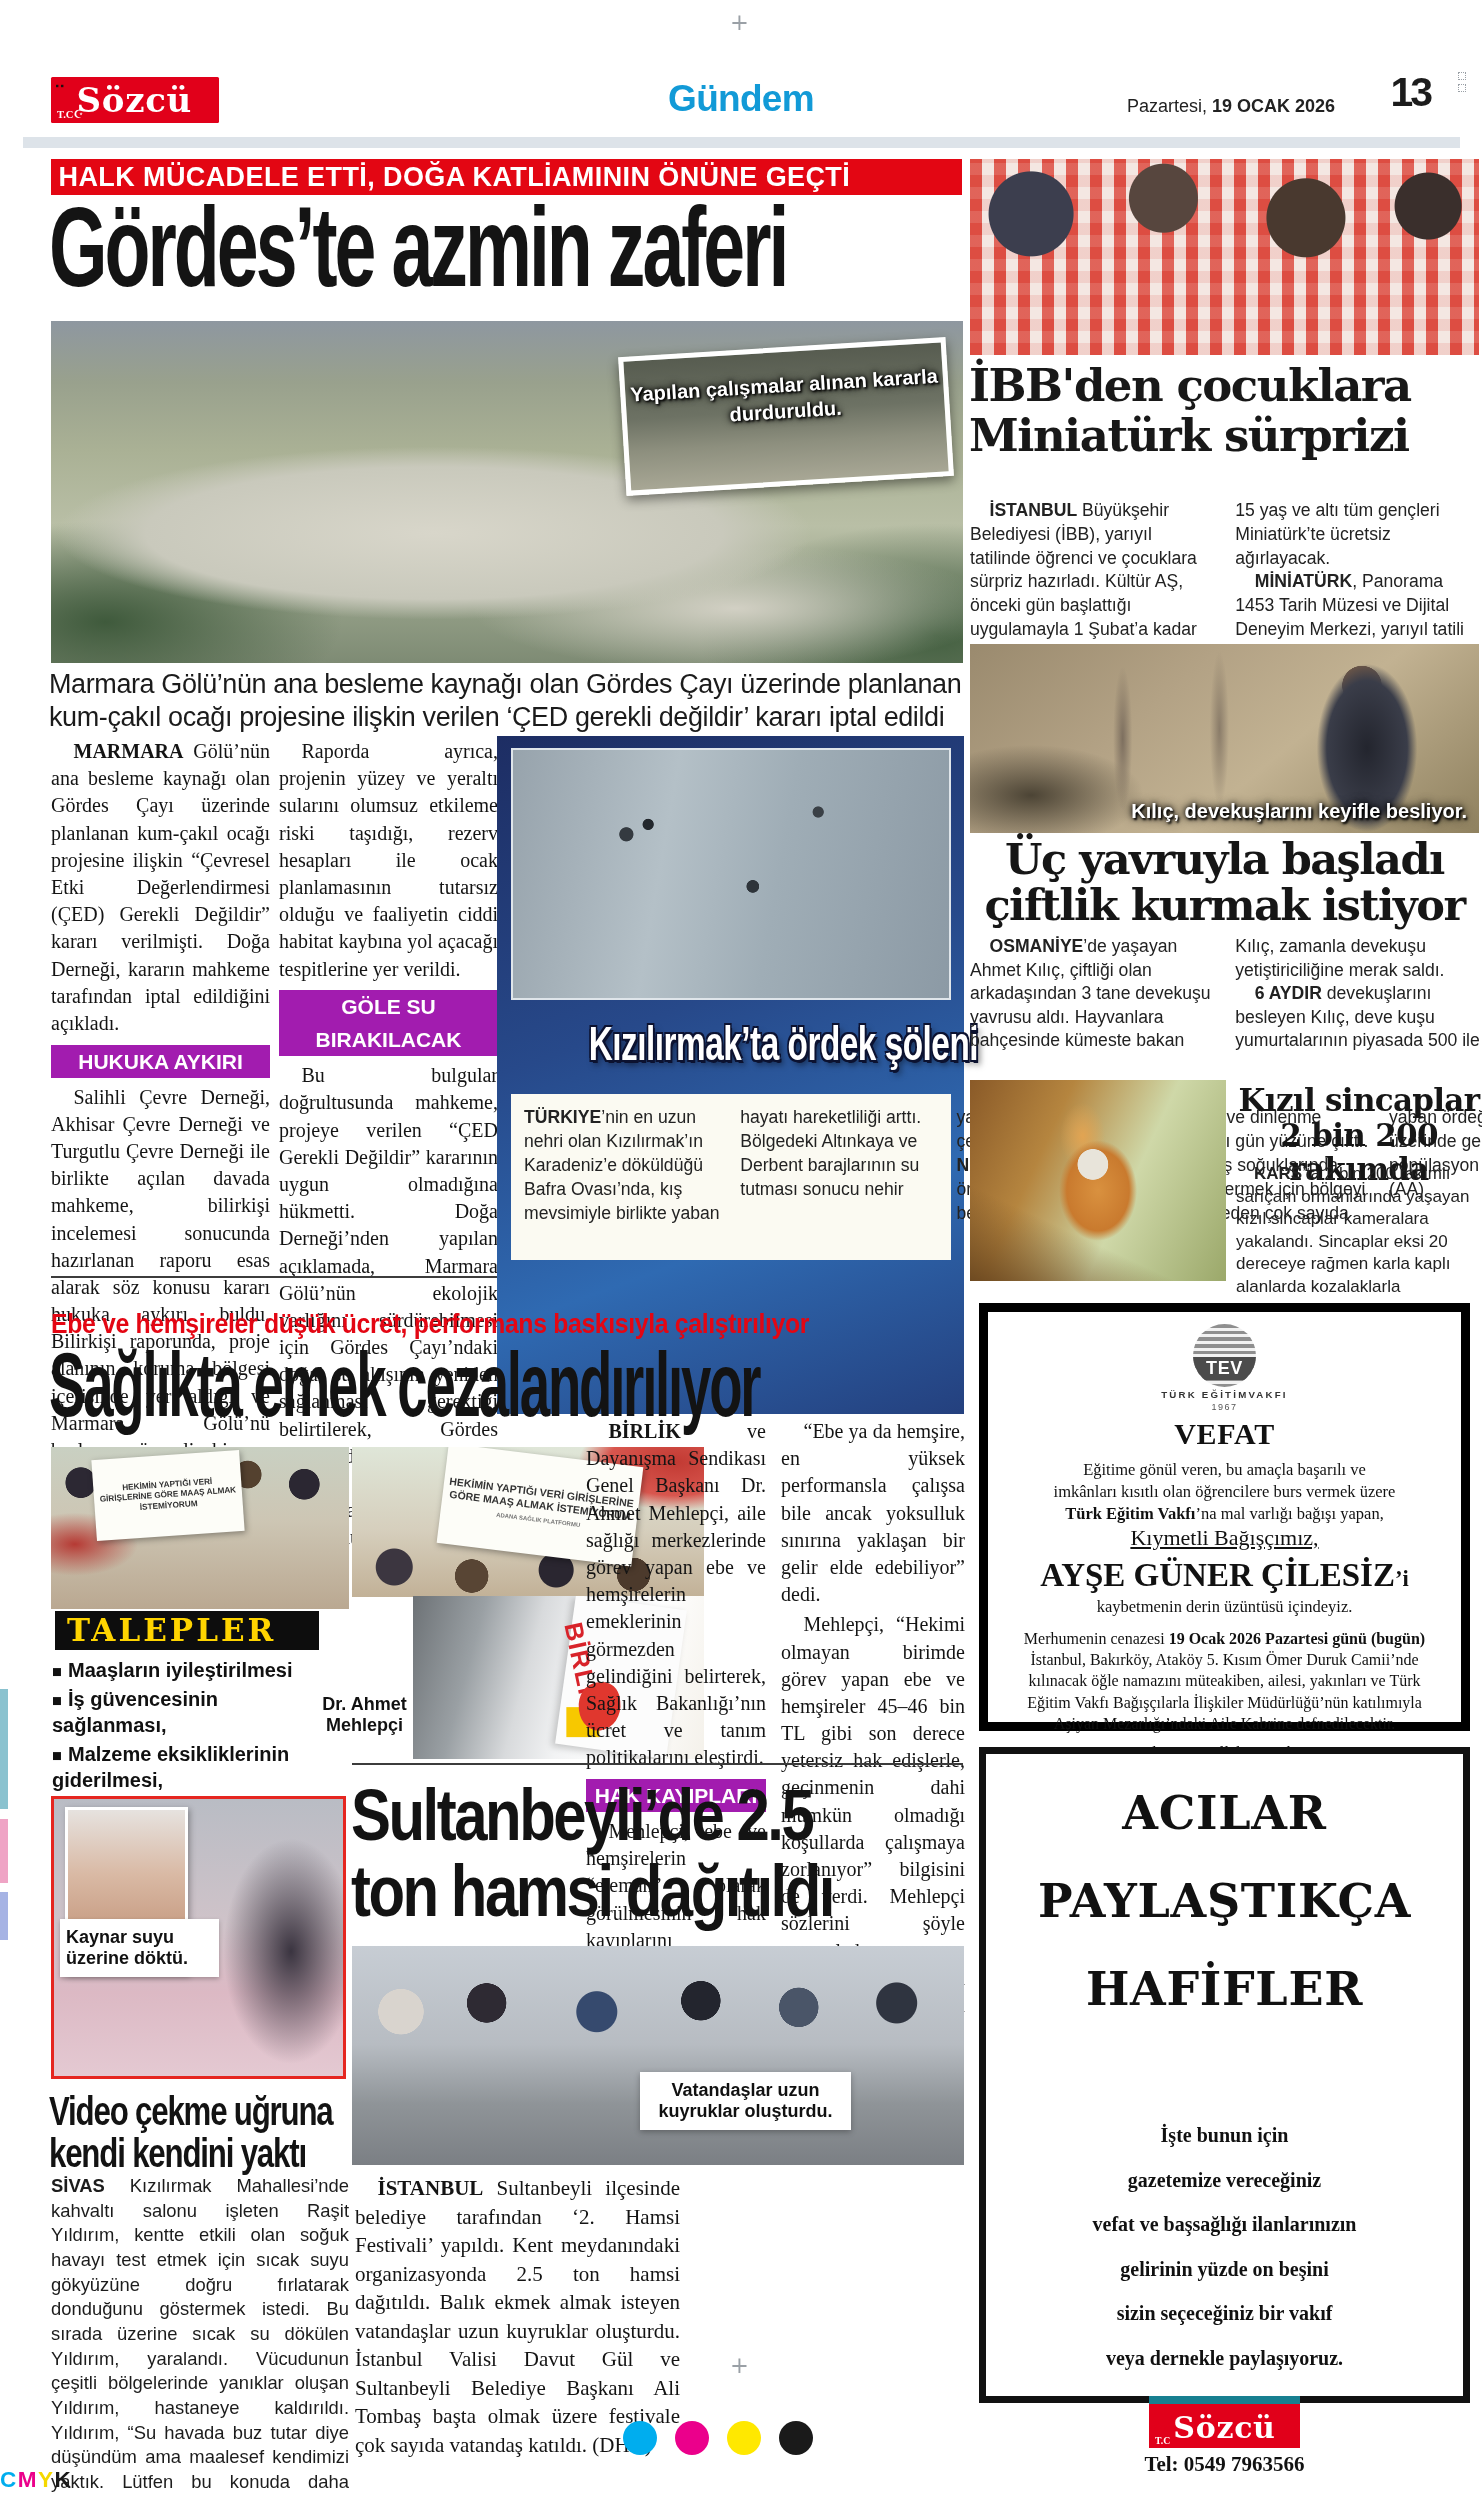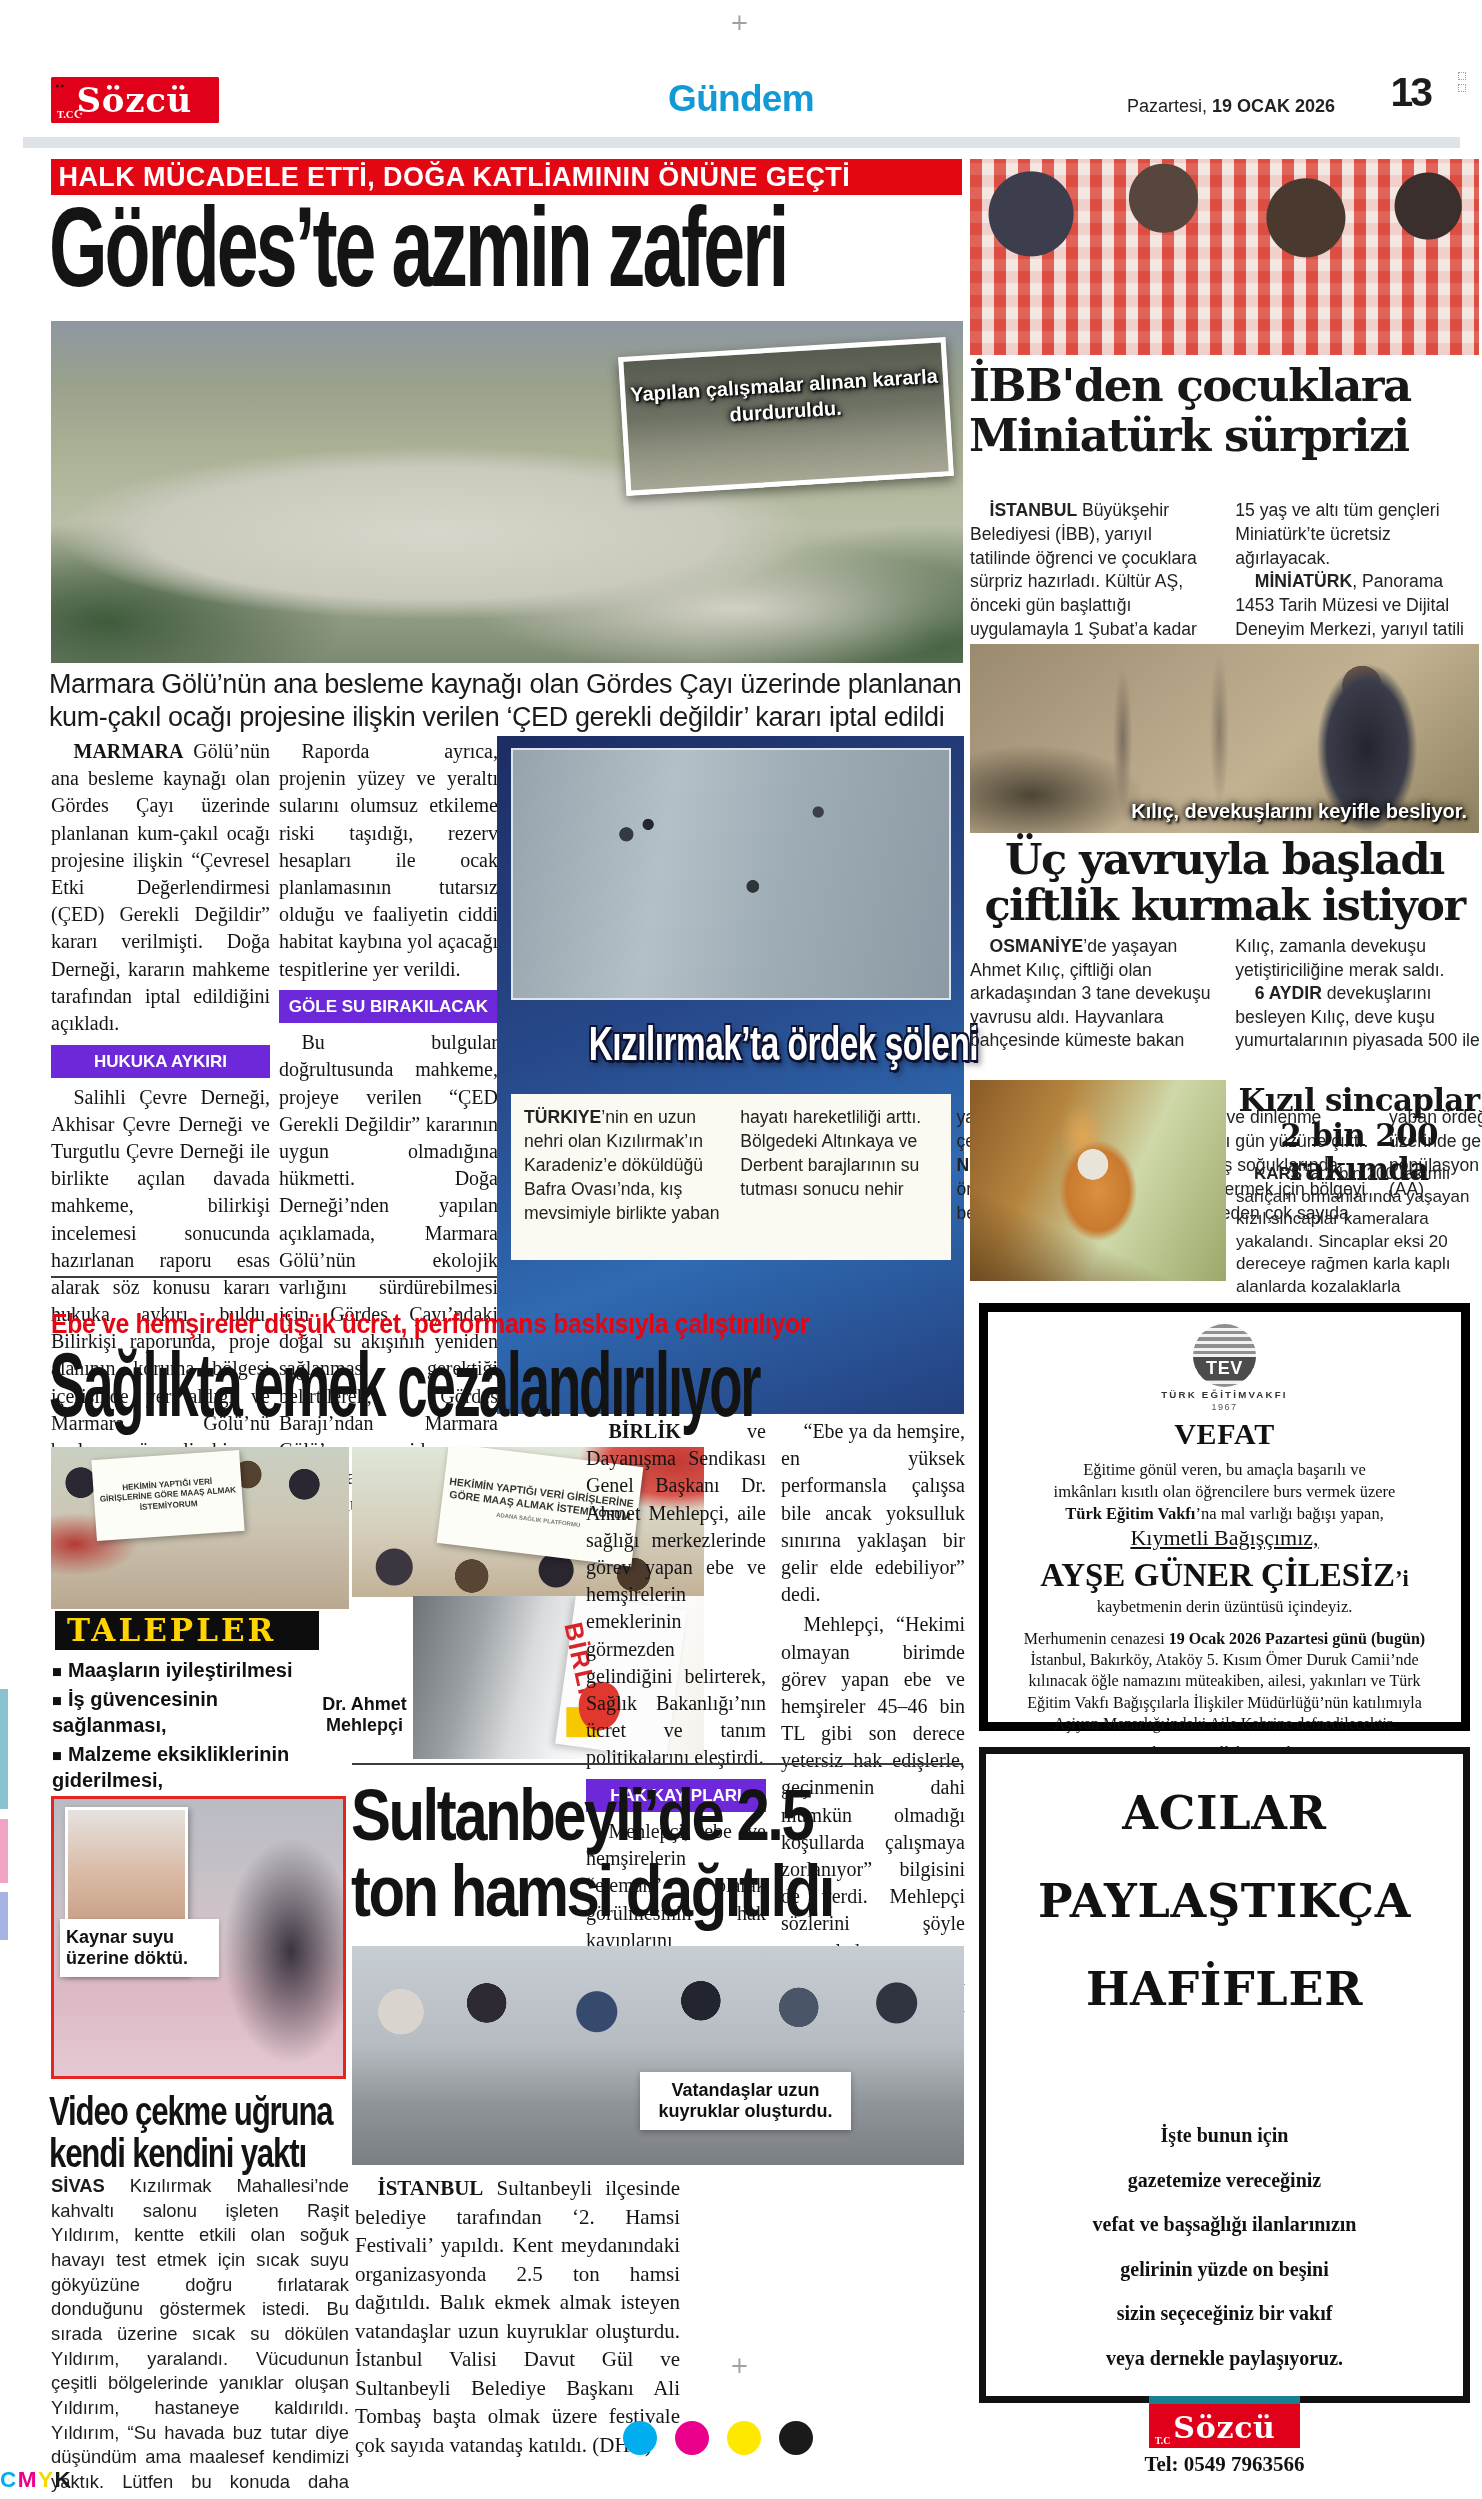--- a/index.html
+++ b/index.html
@@ -39,22 +39,22 @@
   .inset{position:absolute;right:13.5px;top:25.5px;width:318px;height:129px;border:5.2px solid #fff;
          transform:rotate(-3.5deg);box-shadow:0 4.5px 12px rgba(0,0,0,.45);
          background:linear-gradient(180deg,#575c50 0%,#6d7264 45%,#8d8f7e 70%,#a8a795 100%);}
   .inset-cap{position:absolute;left:0;right:0;top:19.5px;text-align:center;color:#fff;font-weight:800;font-size:20px;line-height:1.3;
              text-shadow:0 0 4.5px #000,0 0 9px #000,1.5px 1.5px 2.2px #000;}
   .subhead{left:49px;top:668px;width:915px;font-size:27px;line-height:1.22;letter-spacing:-0.4px;color:#1b1b1b;}
 
   .colS{position:absolute;font-family:"Liberation Serif",serif;font-size:20px;line-height:1.36;color:#141414;text-align:justify;}
   .colS p{margin:0 0 3px;text-indent:22.5px;}
   .lead{font-weight:700;}
-  .redsect{background:#6d28d9;color:#fff;font-family:"Liberation Sans",sans-serif;
-           font-weight:800;font-size:17px;line-height:33px;text-align:center;margin:7.5px 0 6px;letter-spacing:0;}
+  .redsect{background:#a21caf;color:#fff;font-family:"Liberation Sans",sans-serif;
+           font-weight:800;font-size:21px;line-height:33px;text-align:center;margin:7.5px 0 6px;letter-spacing:0;}
   .rule{position:absolute;border-top:2.2px solid #3c3c3c;}
 
   
   .duck-panel{left:497px;top:736px;width:467px;height:678px;
       background:linear-gradient(160deg,#1d2d63 0%,#27498a 40%,#2f6ab2 70%,#24407e 100%);}
   .duck-photo{position:absolute;left:13.5px;top:12px;width:440px;height:252px;border:2.2px solid #dfe5ea;box-sizing:border-box;
       background:
         radial-gradient(circle at 26% 34%,#343a40 0 6.7px,transparent 7.5px),
         radial-gradient(circle at 31% 30%,#23282d 0 5.2px,transparent 6px),
         radial-gradient(circle at 55% 55%,#2e343a 0 6px,transparent 6.7px),

